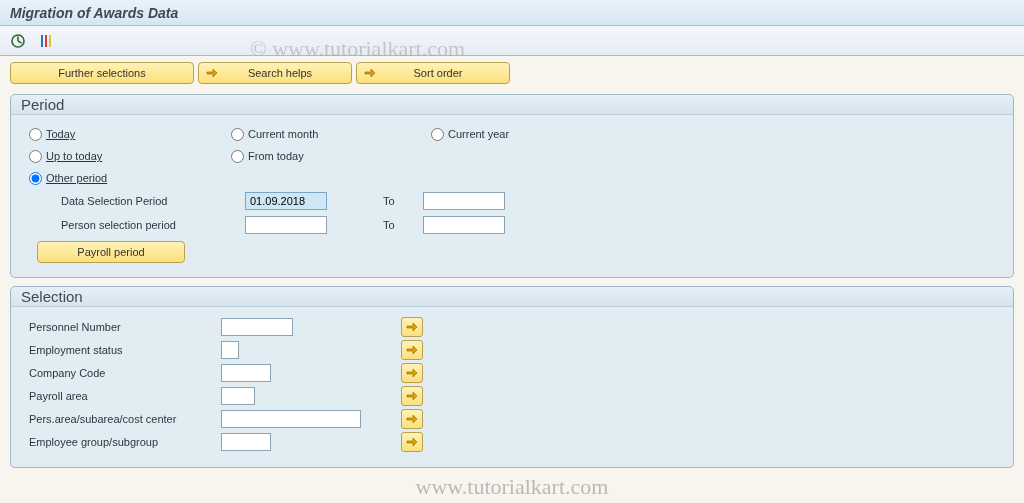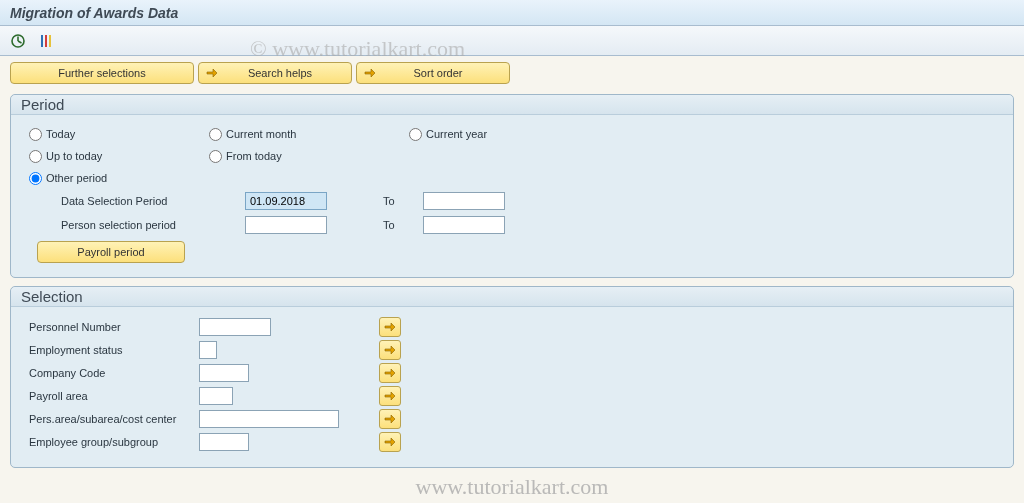--- a/index.html
+++ b/index.html
@@ -84,21 +84,21 @@
       display: flex;
       align-items: center;
     }
 
     .group-body { padding: 8px 18px 4px 18px; }
 
     
     .radio-grid { }
     .radio-row { display: flex; align-items: center; height: 22px; }
     .radio-col { display: flex; align-items: center; }
-    .radio-col.c1 { width: 180px; }
+    .radio-col.c1 { width: 202px; text-decoration: underline; }
     .radio-col.c2 { width: 200px; }
     .radio-col.c3 { width: 200px; }
     .radio-col label, .radio-col span.lbl { margin-left: 4px; color: #2a3640; }
     input[type=radio] { width: 13px; height: 13px; }
 
     
     .indent-row {
       display: flex;
       align-items: center;
       height: 24px;
@@ -118,21 +118,21 @@
 
     .payroll-row { margin: 4px 0 0 8px; text-decoration: underline; }
     .payroll-row .sap-btn { width: 148px; }
 
     
     .sel-row {
       display: flex;
       align-items: center;
       height: 23px;
     }
-    .sel-row .fld-label { width: 170px; color: #2a3640; }
+    .sel-row .fld-label { width: 192px; color: #2a3640; }
     .sel-input {
       height: 18px;
       border: 1px solid #8ba3b5;
       background: #fff;
       font-size: 11px;
       padding: 1px 4px;
     }
     .w72 { width: 72px; }
     .w18 { width: 18px; }
     .w50 { width: 50px; }

